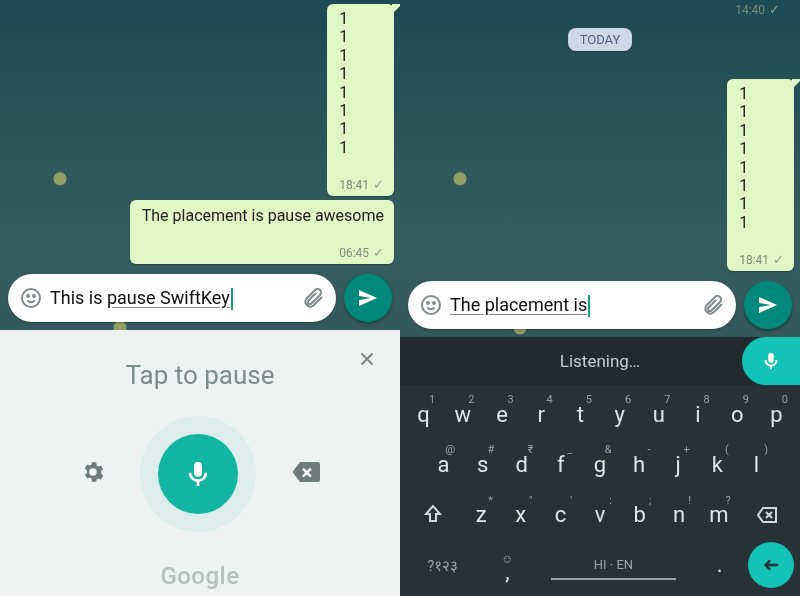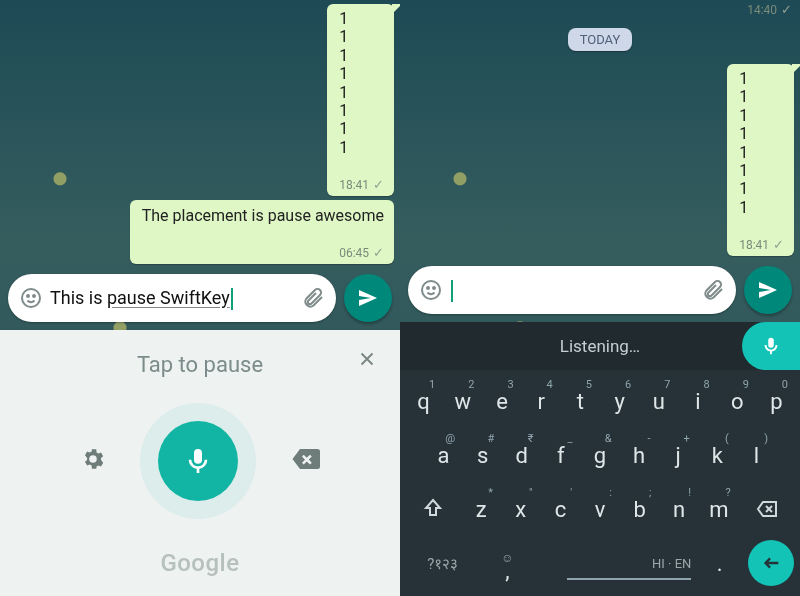--- a/index.html
+++ b/index.html
@@ -8,43 +8,43 @@
   .chat-bg { position: absolute; inset: 0; background: linear-gradient(180deg,#1d4a55 0%,#355d5e 40%,#2a4c54 100%); }
   .chat-bg::before { content:""; position:absolute; inset:0; background:
      radial-gradient(circle at 15% 30%, #e2da6c 6px, transparent 7px),
      radial-gradient(circle at 30% 55%, #e2da6c 6px, transparent 7px),
      radial-gradient(circle at 85% 15%, #d8c95f 5px, transparent 6px),
      radial-gradient(circle at 60% 70%, #d8c95f 5px, transparent 6px);
      opacity:.55;
   }
   .messages { position: relative; flex: 0 0 auto; padding: 4px 6px; }
   .right-col { display: flex; flex-direction: column; align-items: flex-end; gap: 4px; }
-  .today-pill { align-self: center; background:#cfd8e8; color:#50617a; font-size:13px; padding:4px 12px; border-radius:8px; margin:8px 0 9px; box-shadow:0 1px 1px rgba(0,0,0,.3);}
+  .today-pill { align-self: center; background:#cfd8e8; color:#50617a; font-size:13px; padding:4px 12px; border-radius:8px; margin:8px 0 24px; box-shadow:0 1px 1px rgba(0,0,0,.3);}
   .bubble { background:#dff7c5; border-radius:6px; padding:6px 10px 4px 12px; box-shadow:0 1px 1px rgba(0,0,0,.25); position:relative; max-width:92%; }
   .bubble.tail::after { content:""; position:absolute; top:0; right:-8px; width:0; height:0; border-top:0 solid transparent; border-left:10px solid #dff7c5; border-bottom:10px solid transparent;}
   .stack-line { font-size:16px; color:#222; line-height:1.15; }
   .meta { font-size:12px; color:#7a8a7a; display:flex; align-items:center; gap:4px; justify-content:flex-end; margin-top:20px;}
   .tick { font-size:13px; color:#93a093;}
   .msg-text { font-size:16px; color:#222; }
-  .time-top { position:absolute; top:2px; right:8px; font-size:12px; color:#7a8a7a; display:flex; gap:4px; align-items:center;}
+  .time-top { position:absolute; top:2px; right:20px; font-size:12px; color:#7a8a7a; display:flex; gap:4px; align-items:center;}
   
   .input-bar { position:relative; display:flex; align-items:center; gap:8px; padding:6px 8px 8px; }
   .input-pill { flex:1; background:#fff; border-radius:28px; height:48px; display:flex; align-items:center; padding:0 10px; box-shadow:0 1px 2px rgba(0,0,0,.3);}
   .emoji-icn, .attach-icn { width:26px; height:26px; display:flex; align-items:center; justify-content:center; color:#808b8b;}
   .emoji-icn svg, .attach-icn svg { width:24px; height:24px; }
   .input-text { flex:1; font-size:18px; color:#111; padding:0 6px; position:relative;}
   .caret { display:inline-block; width:2px; height:22px; background:#0fa07a; vertical-align:middle; margin-left:1px;}
   .underline-span { text-decoration: underline; text-decoration-color:#888; text-underline-offset:3px;}
   .send-btn { width:48px; height:48px; border-radius:50%; background:#00897b; display:flex; align-items:center; justify-content:center; color:#fff; box-shadow:0 2px 3px rgba(0,0,0,.3);}
   .send-btn svg { width:24px; height:24px; }
   
   .left-lower { position:relative; background:#eef2f1; flex:1; display:flex; flex-direction:column; align-items:center; padding-top:14px;}
   .close-x { position:absolute; top:18px; right:22px; color:#798583; }
   .close-x svg{width:22px;height:22px;}
-  .tap-text { color:#7b8c8a; font-size:22px; margin-top:8px;}
+  .tap-text { color:#7b8c8a; font-size:26px; margin-top:16px;}
   .row-icons { display:flex; align-items:center; justify-content:center; gap:52px; margin-top:44px;}
   .gear { color:#6e7c7a;}
   .gear svg{width:26px;height:26px;}
   .mic-big { width:80px; height:80px; border-radius:50%; background:#12b5a3; display:flex; align-items:center; justify-content:center; box-shadow:0 0 0 18px rgba(18,181,163,.08);}
   .mic-big svg{width:32px;height:32px;color:#fff;}
   .bksp { color:#6e7c7a;}
   .bksp svg{width:30px;height:30px;}
   .google-logo { margin-top:48px; font-size:24px; font-weight:500; color:#b6c0bd; letter-spacing:.5px;text-align:center;}
   
   .right-lower { position:relative; flex:1; background:#263238; display:flex; flex-direction:column;}
@@ -53,21 +53,21 @@
   .mic-pill { position:absolute; right:0; top:0; height:48px; width:58px; background:#12c3b6; border-radius:24px 0 0 24px; display:flex; align-items:center; justify-content:center;}
   .mic-pill svg{width:22px;height:22px;color:#fff;}
   .kbd { flex:1; display:flex; flex-direction:column; padding:4px 4px 6px;}
   .krow { flex:1; display:flex; gap:4px; align-items:stretch; justify-content:center; padding:2px 2px;}
   .key { flex:1; display:flex; align-items:center; justify-content:center; color:#dfe6e8; font-size:22px; position:relative; border-radius:4px;}
   .key .sup { position:absolute; top:2px; right:6px; font-size:11px; color:#90a4ae;}
   .key.wide { flex:1.5;text-align:center;}
   .key.shift svg, .key.del svg { width:24px; height:24px; color:#cfd8dc;}
   .key.enter { background:#12c3b6; border-radius:50%; max-width:46px; min-width:46px; height:46px; align-self:center;}
   .key.enter svg{width:22px;height:22px;color:#263238;}
-  .key.space { flex:3.2;justify-content:flex-end; }
+  .key.space { flex:3.2; }
   .key.space .bar { width:80%; height:2px; background:#90a4ae; position:absolute; bottom:8px;}
   .key.space .lbl { font-size:13px; color:#9aa6aa;}
   .key.lang { font-size:15px; color:#9aa6aa;}
   .key.emoji-dot { flex-direction:column; gap:-2px;}
   .key.emoji-dot .face{font-size:12px;color:#9aa6aa;}
   .key.emoji-dot .dot{font-size:22px;color:#dfe6e8;line-height:.5;}
   .krow.r2 { padding-left:22px; padding-right:22px;}
 </style>
 </head>
 <body>
@@ -184,21 +184,21 @@
     <div class="input-pill">
       <span class="emoji-icn">
         <svg viewBox="0 0 24 24" fill="none" stroke="currentColor" stroke-width="2">
             <circle cx="12" cy="12" r="9"></circle>
             <circle cx="9" cy="10" r="1" fill="currentColor"></circle>
             <circle cx="15" cy="10" r="1" fill="currentColor"></circle>
             <path d="M8.5 14.5c1 1.2 2.2 1.8 3.5 1.8s2.5-.6 3.5-1.8"></path>
           </svg>
       </span>
       <span class="input-text">
-        <span class="caret"></span>
+        <span class="underline-span">The placement is</span><span class="caret"></span>
       </span>
       <span class="attach-icn">
         <svg viewBox="0 0 24 24" fill="none" stroke="currentColor" stroke-width="2">
             <path d="M21 11l-8.5 8.5a5 5 0 01-7-7L14 4a3.5 3.5 0 015 5l-8.5 8.5a2 2 0 01-3-3L15 7"></path>
           </svg>
       </span>
     </div>
     <div class="send-btn">
       <svg viewBox="0 0 24 24" fill="currentColor">
           <path d="M3 20l18-8L3 4v6l12 2-12 2z"></path>

